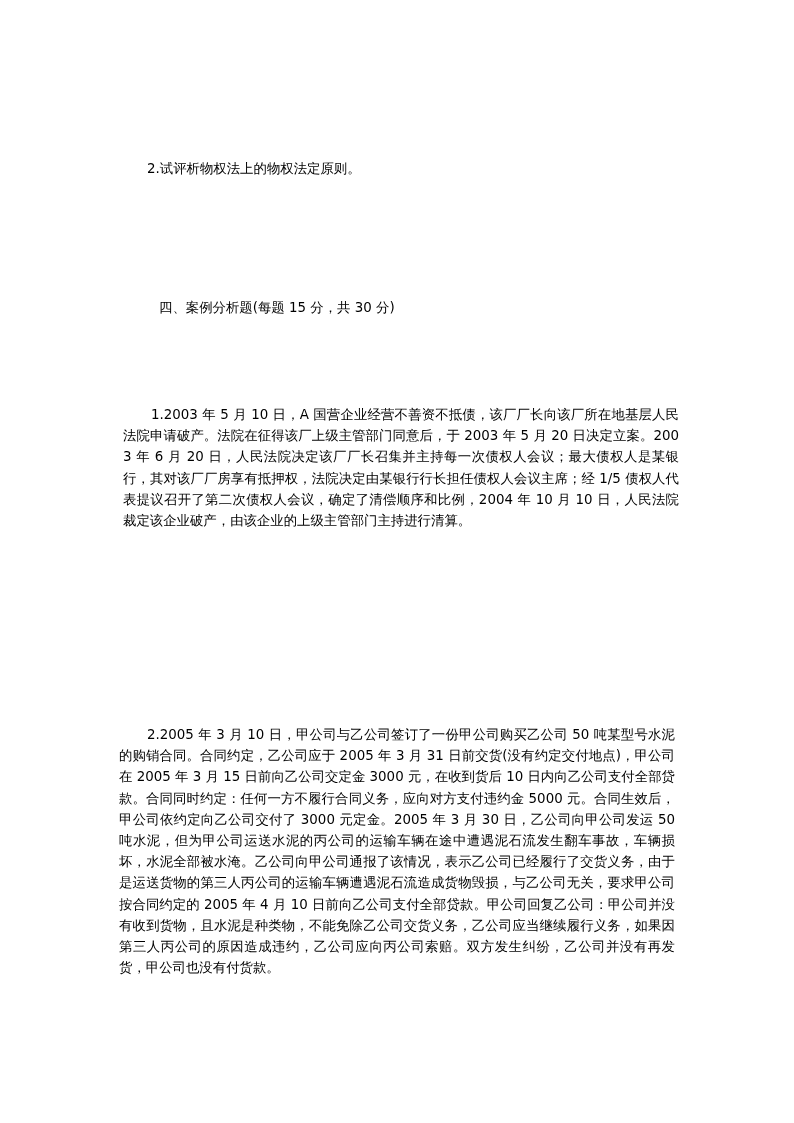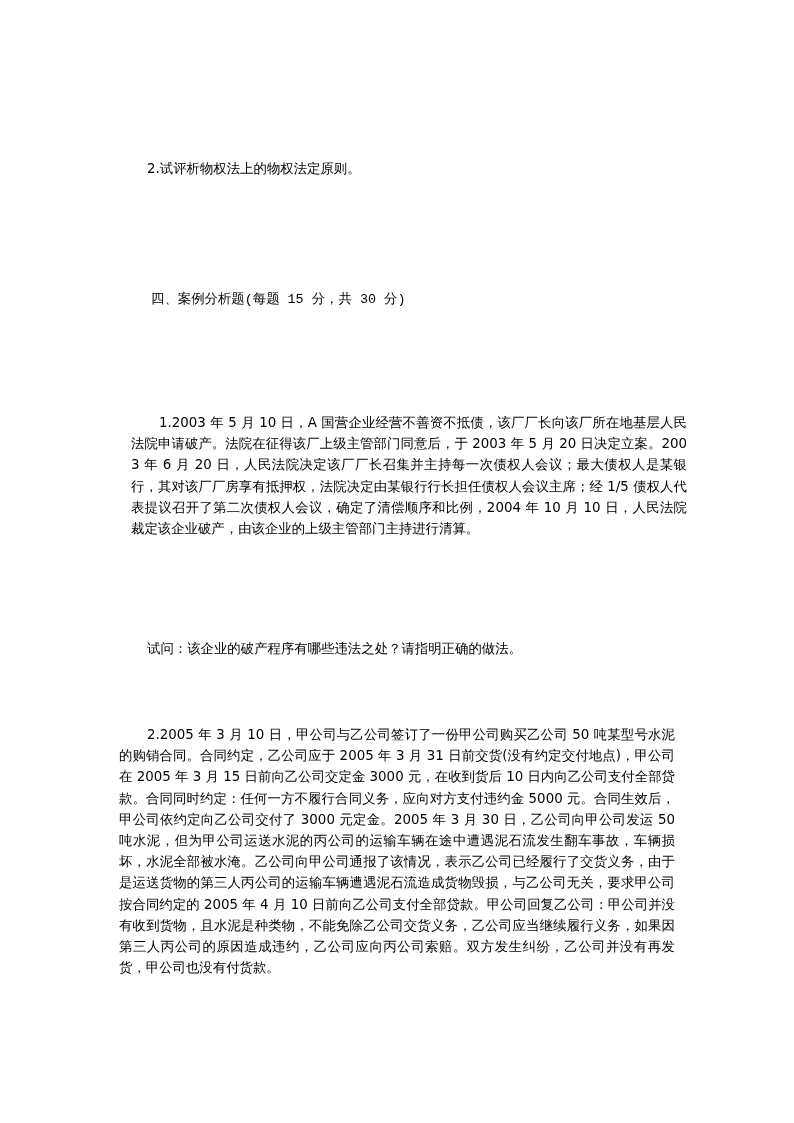--- a/index.html
+++ b/index.html
@@ -45,21 +45,20 @@
     #ask1 { top: 638px; }
     #case2 { top: 724px; }
   </style>
 </head>
 <body>
 
 <div class="page">
 
   <p id="q2" class="block indent single" style="margin:0;">2.试评析物权法上的物权法定原则。</p>
 
-  <p id="sec4" class="block indent single" style="margin:4px;font-family:Liberation Mono, monospace;">四、案例分析题(每题 15 分，共 30 分)</p>
+  <p id="sec4" class="block indent single" style="margin:12px;">四、案例分析题(每题 15 分，共 30 分)</p>
 
-  <p id="case1" class="block indent" style="margin:12px;">1.2003 年 5 月 10 日，A 国营企业经营不善资不抵债，该厂厂长向该厂所在地基层人民法院申请破产。法院在征得该厂上级主管部门同意后，于 2003 年 5 月 20 日决定立案。2003 年 6 月 20 日，人民法院决定该厂厂长召集并主持每一次债权人会议；最大债权人是某银行，其对该厂厂房享有抵押权，法院决定由某银行行长担任债权人会议主席；经 1/5 债权人代表提议召开了第二次债权人会议，确定了清偿顺序和比例，2004 年 10 月 10 日，人民法院裁定该企业破产，由该企业的上级主管部门主持进行清算。</p>
+  <p id="case1" class="block indent" style="margin:4px;">1.2003 年 5 月 10 日，A 国营企业经营不善资不抵债，该厂厂长向该厂所在地基层人民法院申请破产。法院在征得该厂上级主管部门同意后，于 2003 年 5 月 20 日决定立案。2003 年 6 月 20 日，人民法院决定该厂厂长召集并主持每一次债权人会议；最大债权人是某银行，其对该厂厂房享有抵押权，法院决定由某银行行长担任债权人会议主席；经 1/5 债权人代表提议召开了第二次债权人会议，确定了清偿顺序和比例，2004 年 10 月 10 日，人民法院裁定该企业破产，由该企业的上级主管部门主持进行清算。</p>
 
-  <p id="ask1" class="block indent single" style="margin:0;">试问：该企业的破产程序有哪些违法之处？请指明正确的做法。</p>
 
   <p id="case2" class="block indent" style="margin:0;">2.2005 年 3 月 10 日，甲公司与乙公司签订了一份甲公司购买乙公司 50 吨某型号水泥的购销合同。合同约定，乙公司应于 2005 年 3 月 31 日前交货(没有约定交付地点)，甲公司在 2005 年 3 月 15 日前向乙公司交定金 3000 元，在收到货后 10 日内向乙公司支付全部贷款。合同同时约定：任何一方不履行合同义务，应向对方支付违约金 5000 元。合同生效后，甲公司依约定向乙公司交付了 3000 元定金。2005 年 3 月 30 日，乙公司向甲公司发运 50 吨水泥，但为甲公司运送水泥的丙公司的运输车辆在途中遭遇泥石流发生翻车事故，车辆损坏，水泥全部被水淹。乙公司向甲公司通报了该情况，表示乙公司已经履行了交货义务，由于是运送货物的第三人丙公司的运输车辆遭遇泥石流造成货物毁损，与乙公司无关，要求甲公司按合同约定的 2005 年 4 月 10 日前向乙公司支付全部贷款。甲公司回复乙公司：甲公司并没有收到货物，且水泥是种类物，不能免除乙公司交货义务，乙公司应当继续履行义务，如果因第三人丙公司的原因造成违约，乙公司应向丙公司索赔。双方发生纠纷，乙公司并没有再发货，甲公司也没有付货款。</p>
 
 </div>
 
 </body></html>

